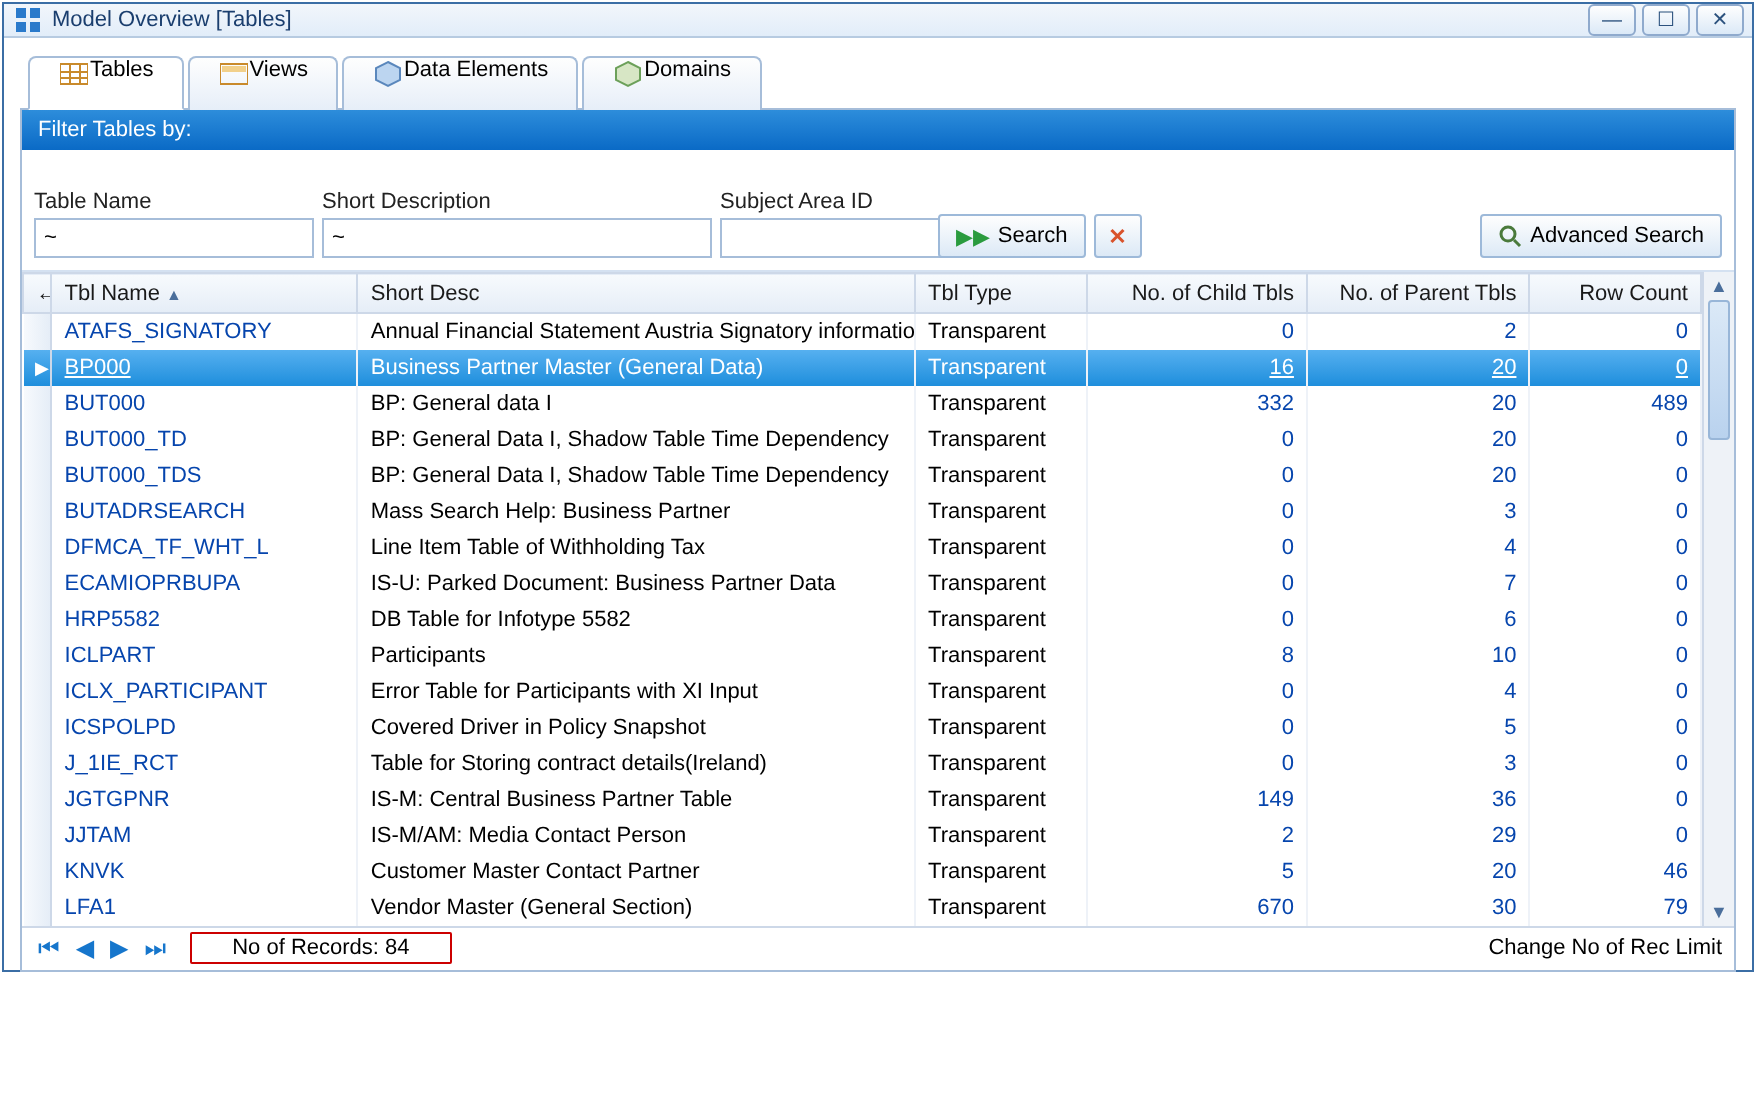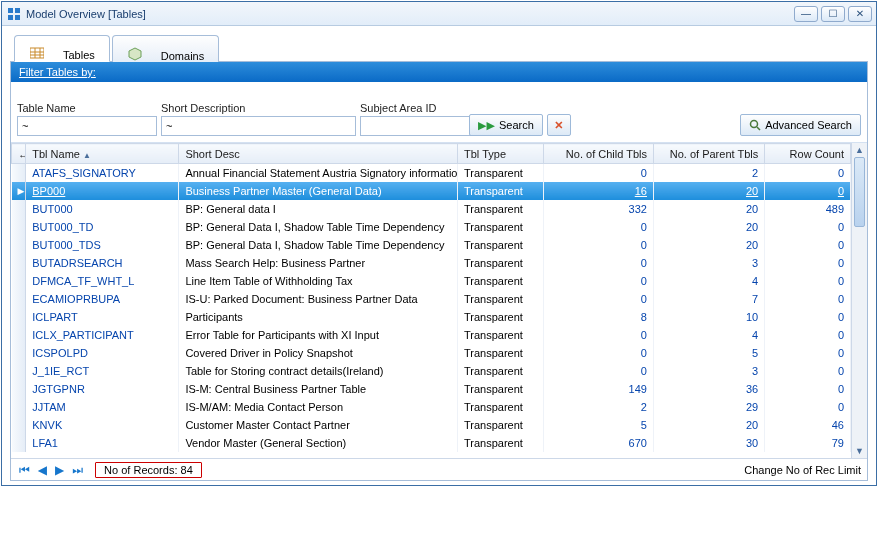--- a/index.html
+++ b/index.html
@@ -4,25 +4,25 @@
 <style>
   * { box-sizing: border-box; margin: 0; padding: 0; font-family: Tahoma, Verdana, sans-serif; font-size: 11px; }
   body { background: #fff; width: 878px; height: 551px; overflow: hidden; }
   .window { border: 1px solid #3b6ea5; width: 876px; height: 485px; margin: 1px; display: flex; flex-direction: column; background: #fff; }
   .titlebar { background: linear-gradient(#f2f6fb,#e2edf9); border-bottom: 1px solid #b7cbe1; height: 24px; display: flex; align-items: center; padding: 0 4px; }
   .titlebar-icon { width: 16px; height: 16px; margin-right: 4px; display:inline-flex; align-items:center; justify-content:center; }
   .titlebar-text { flex: 1; color: #1a3e6e; }
   .winbtn { width: 24px; height: 16px; border: 1px solid #8faacd; background: linear-gradient(#fefefe,#dbe9f7); margin-left: 3px; border-radius: 3px; display:inline-flex; align-items:center; justify-content:center; color:#2c527e; font-size:10px; cursor:pointer;}
   .content-wrap { padding: 8px 8px 4px 8px; flex: 1; display: flex; flex-direction: column; }
   .tabs { display: flex; border-bottom: 1px solid #a6bdd9; height: 28px; padding-left:4px;}
-  .tab { display: flex; align-items: flex-end; padding: 0 14px; height: 27px; margin-right: 2px; border: 1px solid #a6bdd9; border-bottom: none; background: linear-gradient(#fefefe,#e6eef8); border-radius: 4px 4px 0 0; cursor:pointer; gap:18px; position:relative; top:1px;}
+  .tab { display: flex; align-items: flex-start; padding: 0 14px; height: 27px; margin-right: 2px; border: 1px solid #a6bdd9; border-bottom: none; background: linear-gradient(#fefefe,#e6eef8); border-radius: 4px 4px 0 0; cursor:pointer; gap:0; position:relative; top:1px;}
   .tab.active { background: #fff; border-bottom:1px solid #fff;}
   .tab-icon { width:16px; height:16px; display:inline-flex; align-items:center; justify-content:center;}
   .panel { border: 1px solid #a6bdd9; border-top:none; flex:1; display:flex; flex-direction:column; background:#fff; }
-  .filter-header { background: linear-gradient(#2d8ddb,#0a6ac6); color: #fff; padding: 4px 8px; font-size:11px;text-decoration:underline;}
+  .filter-header { background: linear-gradient(#2d8ddb,#0a6ac6); color: #fff; padding: 4px 8px; font-size:11px;}
   .filter-row { display:flex; align-items:flex-end; padding:20px 6px 6px 6px; gap:4px; border-bottom:1px solid #d4e1f1;}
   .filter-group { display:flex; flex-direction:column; gap:2px; }
   .filter-group label { color:#222; font-size:11px; }
   .filter-input { height:20px; border:1px solid #a6bdd9; padding:2px 4px; background:#fff; }
   .small-btn { height:22px; border:1px solid #9db9d9; background:linear-gradient(#fefefe,#dce9f6); border-radius:2px; display:inline-flex; align-items:center; padding:0 8px; cursor:pointer; gap:4px;}
   .icon-btn { width:24px; justify-content:center; padding:0;}
   .flex-spacer { flex:1; }
   .grid-wrap { flex:1; display:flex; overflow:hidden;}
   .grid { flex:1; overflow:hidden; position:relative;}
   table { border-collapse: collapse; width: 100%; table-layout: fixed; }
@@ -33,21 +33,21 @@
   td.link { color:#0645ad; }
   tr.selected td.link { color:#fff;text-decoration:underline; }
   .col-handle { width:18px; }
   .row-handle { width:14px; background:linear-gradient(90deg,#f7fafd,#e5edf7); border-right:1px solid #cdd8e8; text-align:center; color:#3a6ea5; font-size:9px;}
   .vscroll { width:16px; background:#eef2f7; border-left:1px solid #cdd8e8; position:relative;}
   .vscroll-thumb { position:absolute; top:14px; left:2px; right:2px; height:70px; background:linear-gradient(#dbe9f7,#b9d2ee); border:1px solid #98b6d8; border-radius:2px;}
   .vscroll-arrow { position:absolute; left:0; right:0; height:14px; display:flex; align-items:center; justify-content:center; color:#4a6e9b; font-size:9px; cursor:pointer;}
   .up { top:0; } .down { bottom:0;}
   .footer { border-top:1px solid #cdd8e8; height:22px; display:flex; align-items:center; padding:0 6px; gap:4px;}
   .nav-btn { color:#1676cc; font-size:12px; cursor:pointer; padding:0 2px;}
-  .rec-label { margin-left:6px; color:#000; border:1px solid #c00; padding:1px 8px; border-radius:1px;}
+  .rec-label { margin-left:6px; color:#000; border:1px solid #c00; padding:1px 20px; border-radius:1px;}
   .foot-spacer { flex:1; }
   .sort-ind { font-size:8px; color:#4a6e9b; margin-left:3px;}
   svg { display:block; }
 </style>
 </head>
 <body>
 
 <div class="window">
   <div class="titlebar">
     <span class="titlebar-icon">
@@ -70,20 +70,37 @@
         <span class="tab-icon">
             <svg width="14" height="14">
               <rect x="0" y="2" width="14" height="10" fill="none" stroke="#c98a2b"></rect>
               <line x1="0" y1="6" x2="14" y2="6" stroke="#c98a2b"></line>
               <line x1="0" y1="9" x2="14" y2="9" stroke="#c98a2b"></line>
               <line x1="5" y1="2" x2="5" y2="12" stroke="#c98a2b"></line>
               <line x1="10" y1="2" x2="10" y2="12" stroke="#c98a2b"></line>
             </svg>
           </span>
         <span>Tables</span>
+      </div>
+      <div class="tab">
+        <span class="tab-icon">
+            <svg width="14" height="14">
+              <rect x="0" y="2" width="14" height="10" fill="none" stroke="#c98a2b"></rect>
+              <rect x="1" y="3" width="12" height="3" fill="#f2d08a"></rect>
+            </svg>
+          </span>
+        <span>Views</span>
+      </div>
+      <div class="tab">
+        <span class="tab-icon">
+            <svg width="14" height="14">
+              <polygon points="7,1 13,4 13,10 7,13 1,10 1,4" fill="#bcd5f0" stroke="#5a87bc"></polygon>
+            </svg>
+          </span>
+        <span>Data Elements</span>
       </div>
       <div class="tab">
         <span class="tab-icon">
             <svg width="14" height="14">
               <polygon points="7,1 13,4 13,10 7,13 1,10 1,4" fill="#d7e6c5" stroke="#6ca05a"></polygon>
             </svg>
           </span>
         <span>Domains</span>
       </div>
     </div>
@@ -216,20 +233,29 @@
                   <td class="row-handle"></td>
                   <td class="link">ECAMIOPRBUPA</td>
                   <td>IS-U: Parked Document: Business Partner Data</td>
                   <td>Transparent</td>
                   <td class="link num">0</td>
                   <td class="link num">7</td>
                   <td class="link num">0</td>
                 </tr>
                 <tr>
                   <td class="row-handle"></td>
+                  <td class="link">HRP5582</td>
+                  <td>DB Table for Infotype 5582</td>
+                  <td>Transparent</td>
+                  <td class="link num">0</td>
+                  <td class="link num">6</td>
+                  <td class="link num">0</td>
+                </tr>
+                <tr>
+                  <td class="row-handle"></td>
                   <td class="link">ICLPART</td>
                   <td>Participants</td>
                   <td>Transparent</td>
                   <td class="link num">8</td>
                   <td class="link num">10</td>
                   <td class="link num">0</td>
                 </tr>
                 <tr>
                   <td class="row-handle"></td>
                   <td class="link">ICLX_PARTICIPANT</td>

